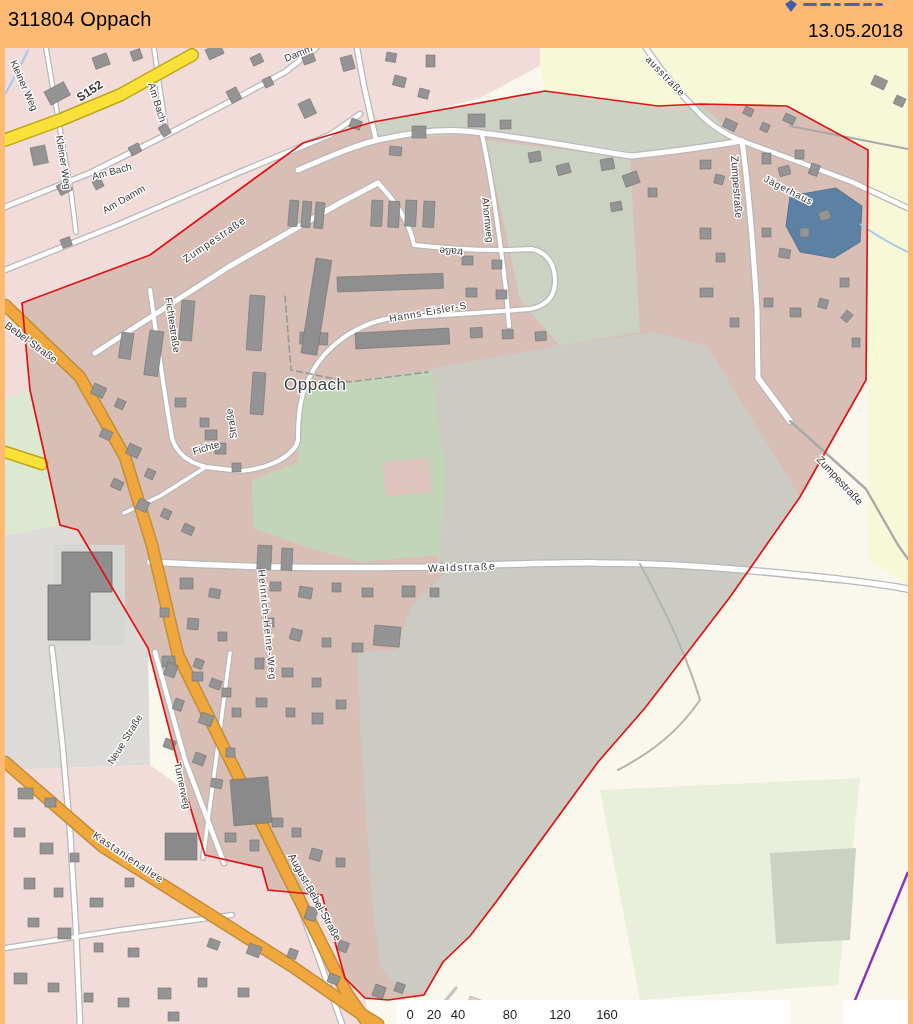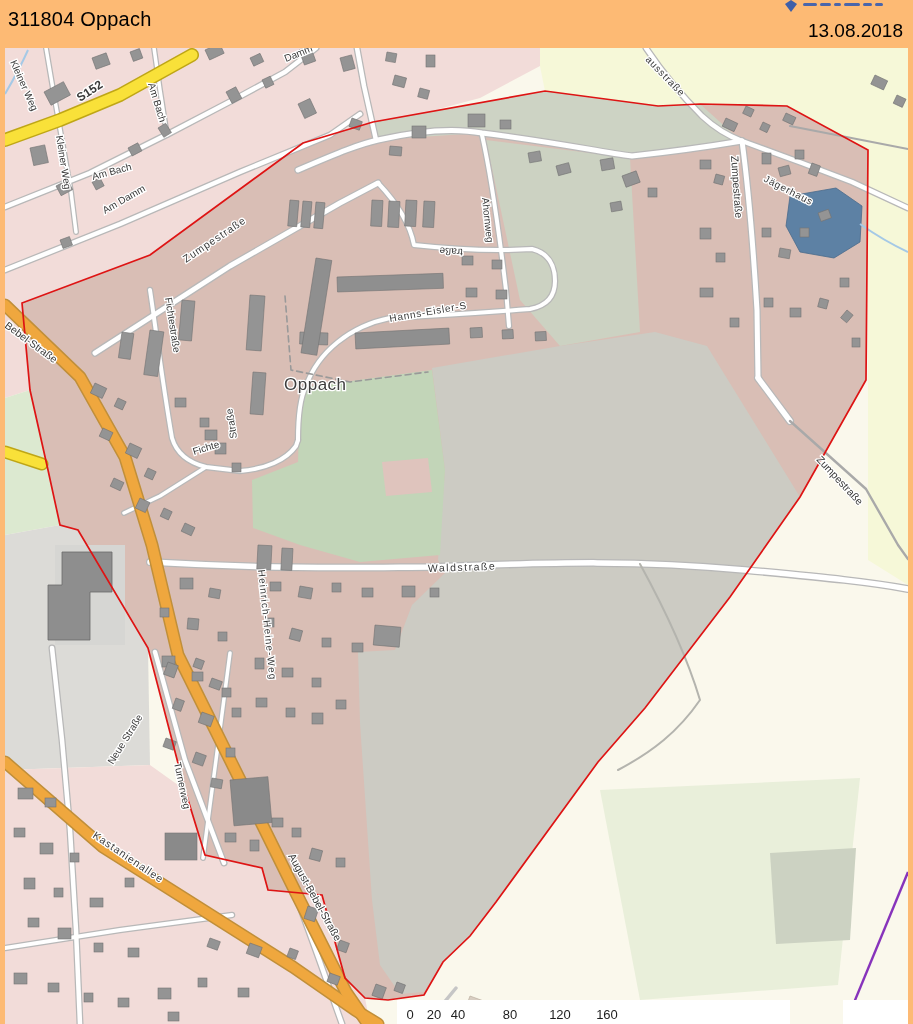--- a/index.html
+++ b/index.html
@@ -11,21 +11,21 @@
   svg text.street-label{fill:#3a3a3a;stroke:#ffffff;stroke-width:2.6px;paint-order:stroke;
         font-family:"Liberation Sans",sans-serif;}
   svg text.scale-num{fill:#1d1d1d;font-size:13px;font-family:"Liberation Sans",sans-serif;text-anchor:middle;}
 </style>
 </head>
 <body>
 
 <div class="page">
 
   <div class="doc-title">311804 Oppach</div>
-  <div class="doc-date">13.08.2018</div>
+  <div class="doc-date">13.05.2018</div>
 
   <svg class="logo" viewBox="0 0 130 14">
     <polygon points="16,0 22,4 16,12 10,4" fill="#3f5fa8"></polygon>
     <g fill="#4a66ab">
       <rect x="28" y="3" width="14" height="3" rx="1.5"></rect>
       <rect x="45" y="3" width="11" height="3" rx="1.5"></rect>
       <rect x="59" y="3" width="7" height="3" rx="1.5"></rect>
       <rect x="69" y="3" width="16" height="3" rx="1.5"></rect>
       <rect x="88" y="3" width="9" height="3" rx="1.5"></rect>
       <rect x="100" y="3" width="8" height="3" rx="1.5"></rect>

